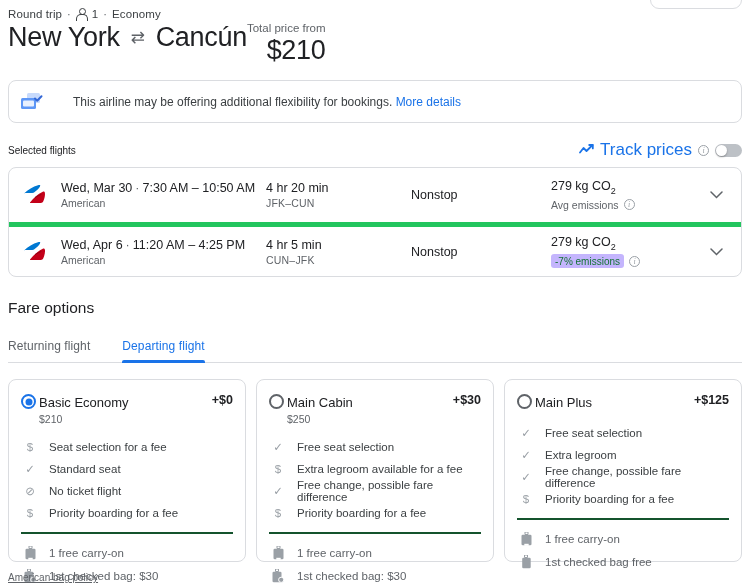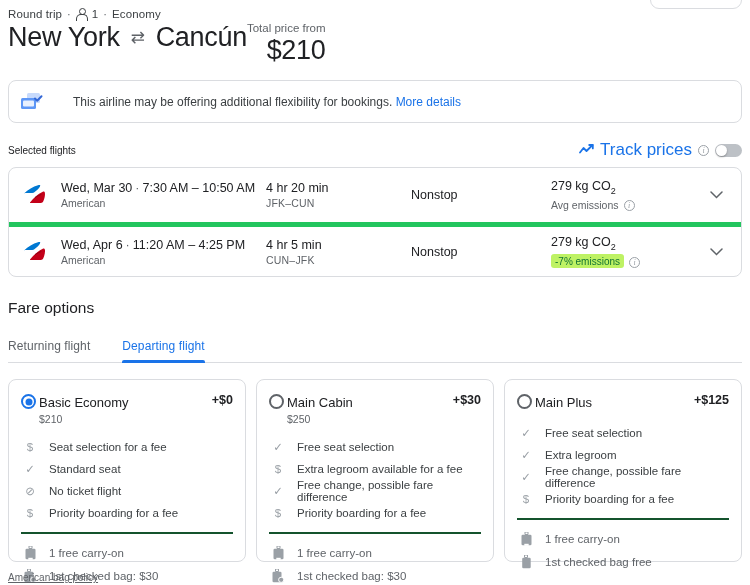--- a/index.html
+++ b/index.html
@@ -99,23 +99,23 @@
   .fl-line1 { font-size: 12.5px; color: #202124; }
   .fl-line1 .sep { color: #5f6368; margin: 0 3px; }
   .fl-line2 { font-size: 10.5px; color: #5f6368; margin-top: 2px; }
   .fl-dur { width: 145px; flex: 0 0 auto; }
   .fl-dur .d1 { font-size: 12.5px; color: #202124; }
   .fl-dur .d2 { font-size: 10.5px; color: #5f6368; margin-top: 2px; letter-spacing: .2px; }
   .fl-stops { width: 140px; flex: 0 0 auto; font-size: 12.5px; color: #202124; }
   .fl-emis { flex: 1 1 auto; }
   .fl-emis .e1 { font-size: 12.5px; color: #202124; }
   .fl-emis .e1 sub { font-size: 9px; }
-  .fl-emis .e2 { font-size: 10.5px; color: #5f6368; margin-top: 3px; display: flex; align-items: flex-end; gap: 5px; }
+  .fl-emis .e2 { font-size: 10.5px; color: #5f6368; margin-top: 3px; display: flex; align-items: center; gap: 5px; }
   .emis-badge {
-    background: #bef264; color: #137333; font-size: 10px;
+    background: #c4b5fd; color: #137333; font-size: 10px;
     padding: 1.5px 4px; border-radius: 3px;
   }
   .chev {
     width: 22px; flex: 0 0 auto; display: flex; align-items: center;
     justify-content: center; color: #5f6368;
   }
 
   
   .fare-title { font-size: 15.5px; font-weight: 500; margin-top: 22px; }
   .tabs { display: flex; border-bottom: 1px solid #dadce0; margin-top: 13px; }

